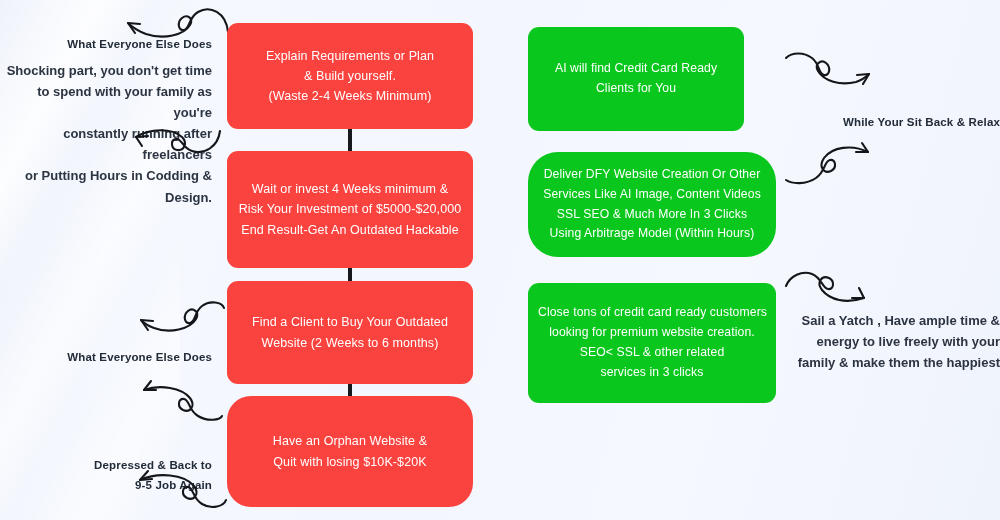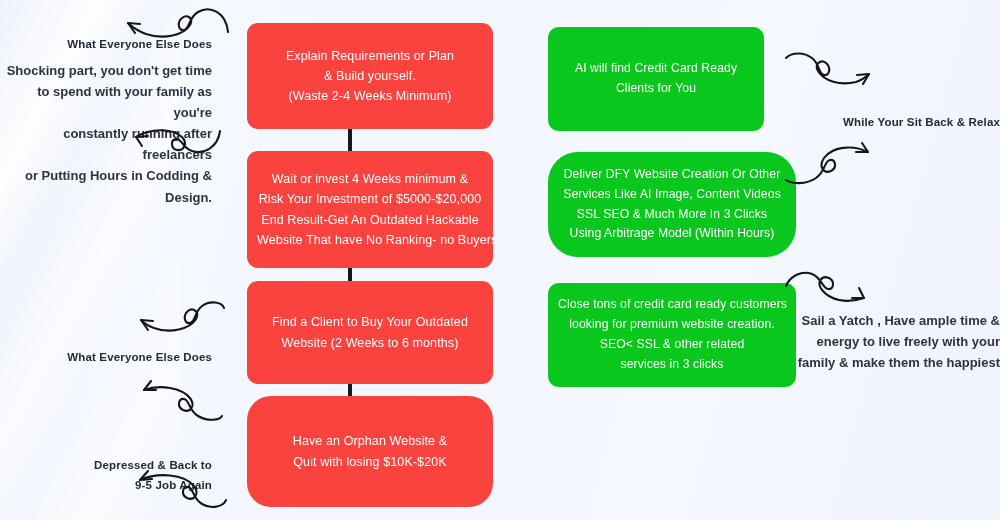--- a/index.html
+++ b/index.html
@@ -42,21 +42,20 @@
     position: absolute;
     box-sizing: border-box;
     border-radius: 11px;
     display: flex;
     align-items: center;
     justify-content: center;
     text-align: center;
     color: #ffffff;
     line-height: 1.62;
     padding: 6px 10px;
-    margin-left: 20px;
   }
   .flowbox .txt { display: block; width: 100%; }
   .flowbox .line { display: block; white-space: nowrap; }
 
   .red   { background: #fa423f; font-size: 12.5px; letter-spacing: .1px; }
   .green { background: #09c71c; font-size: 12.2px; letter-spacing: .1px; }
 
   
   .connector {
     position: absolute;
@@ -155,21 +154,20 @@
     </span>
   </div>
 
   <div class="connector" style="top:129px; height:22px;"></div>
 
   <div class="flowbox red" style="left:227px; top:151px; width:246px; height:117px;">
     <span class="txt">
       <span class="line">Wait or invest 4 Weeks minimum &amp;</span>
       <span class="line">Risk Your Investment of $5000-$20,000</span>
       <span class="line">End Result-Get An Outdated Hackable</span>
-      <span class="line">Website That have No Ranking- no Buyers</span>
     </span>
   </div>
 
   <div class="connector" style="top:268px; height:14px;"></div>
 
   <div class="flowbox red" style="left:227px; top:281px; width:246px; height:103px;">
     <span class="txt">
       <span class="line">Find a Client to Buy Your Outdated</span>
       <span class="line">Website (2 Weeks to 6 months)</span>
     </span>
@@ -193,21 +191,21 @@
 
   <div class="flowbox green" style="left:528px; top:152px; width:248px; height:105px;border-radius:30px;">
     <span class="txt">
       <span class="line">Deliver DFY Website Creation Or Other</span>
       <span class="line">Services Like AI Image, Content Videos</span>
       <span class="line">SSL SEO &amp; Much More In 3 Clicks</span>
       <span class="line">Using Arbitrage Model  (Within Hours)</span>
     </span>
   </div>
 
-  <div class="flowbox green" style="left:528px; top:283px; width:248px; height:104px;">
+  <div class="flowbox green" style="left:528px; top:283px; width:248px; height:120px;">
     <span class="txt">
       <span class="line">Close tons of credit card ready customers</span>
       <span class="line">looking for premium website creation.</span>
       <span class="line">SEO&lt; SSL &amp; other related</span>
       <span class="line">services in 3 clicks</span>
     </span>
   </div>
 
   <div class="arrow" style="left:784px; top:50px; width:98px; height:42px;">
     <svg width="98" height="42" viewBox="0 0 98 42" fill="none">

